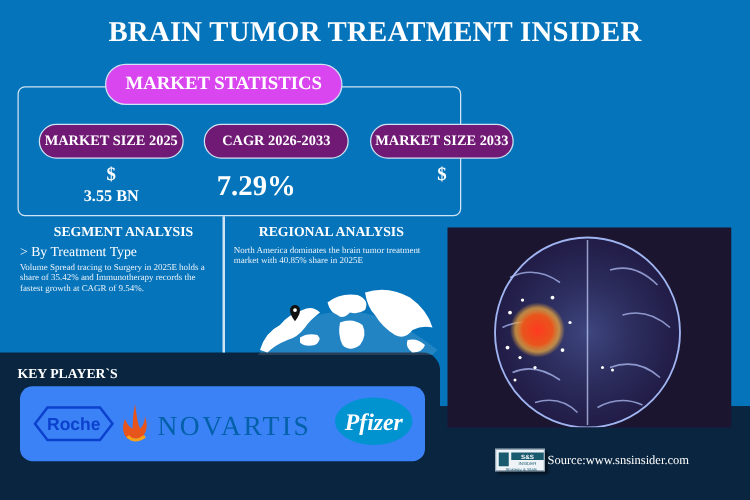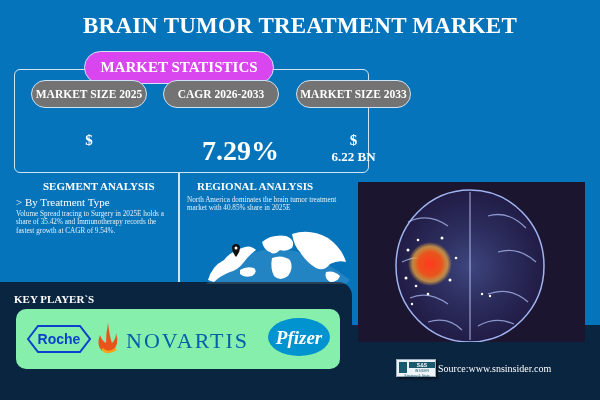--- a/index.html
+++ b/index.html
@@ -4,67 +4,67 @@
 <style>
   * { box-sizing: border-box; margin: 0; padding: 0; }
   html, body { width: 600px; height: 400px; overflow: hidden; }
   body { background: #0a2540; font-family: "Liberation Serif", serif; position: relative; }
   .blue-bg { position: absolute; left: 0; top: 0; width: 600px; height: 325px; background: #0574bb; }
   .dark-bottom { position: absolute; left: 0; top: 282px; width: 352px; height: 118px; background: #0a2540; border-top-right-radius: 14px; }
   .dark-bottom-right { position: absolute; left: 352px; top: 325px; width: 248px; height: 75px; background: #0a2540; }
   .title { position: absolute; left: 0; top: 13px; width: 600px; text-align: center; color: #fff; font-weight: bold; font-size: 23px; letter-spacing: 0.2px; }
   .stats-box { position: absolute; left: 14px; top: 69px; width: 355px; height: 104px; border: 1.5px solid #cfe3f3; border-radius: 6px; }
   .stats-pill { position: absolute; left: 84px; top: 51px; width: 190px; height: 33px; background: #d946ef; border: 1.5px solid #cfe3f3; border-radius: 17px; color: #fff; font-weight: bold; font-size: 15px; display: flex; align-items: center; justify-content: center; }
-  .kpi-pill { position: absolute; top: 80px; height: 28px; background: #737373; border: 1.5px solid #cfe3f3; border-radius: 15px; color: #fff; font-weight: bold; font-size: 11.5px; display: flex; align-items: center; justify-content: center; white-space: nowrap; }
+  .kpi-pill { position: absolute; top: 99px; height: 28px; background: #701a75; border: 1.5px solid #cfe3f3; border-radius: 15px; color: #fff; font-weight: bold; font-size: 11.5px; display: flex; align-items: center; justify-content: center; white-space: nowrap; }
   .kpi-val { position: absolute; color: #fff; font-weight: bold; text-align: center; line-height: 1; }
   .kpi-dollar { font-size: 15px; }
   .kpi-num { font-size: 13px; margin-top: 2px; }
   .divider { position: absolute; left: 178px; top: 173px; width: 1.5px; height: 109px; background: #cfe3f3; }
   .section-head { position: absolute; color: #fff; font-weight: bold; font-size: 11px; margin-left: 27px; }
   .sub-head { position: absolute; color: #fff; font-weight: normal; font-size: 11px; }
   .body-text { position: absolute; color: #e6f0f8; font-size: 7.2px; line-height: 1.15; }
   .globe { position: absolute; left: 200px; top: 222px; width: 160px; height: 62px; }
   .brain-panel { position: absolute; left: 358px; top: 182px; width: 227px; height: 160px; background: #1c1530; overflow: hidden; }
   .key-title { position: absolute; left: 14px; top: 293px; color: #fff; font-weight: bold; font-size: 11px; }
-  .logo-panel { position: absolute; left: 16px; top: 309px; width: 324px; height: 60px; background: #86efac; border-radius: 10px; }
+  .logo-panel { position: absolute; left: 16px; top: 309px; width: 324px; height: 60px; background: #3b82f6; border-radius: 10px; }
   .source { position: absolute; left: 438px; top: 363px; color: #fff; font-size: 10px; font-family: "Liberation Serif", serif; }
   .sns-logo { position: absolute; left: 396px; top: 359px; width: 40px; height: 18px; background: #eef3f7; border: 1px solid #9ab; box-shadow: 2px 2px 2px rgba(0,0,0,0.5); }
 </style>
 </head>
 <body>
 
 <div class="blue-bg"></div>
 <div class="dark-bottom"></div>
 <div class="dark-bottom-right"></div>
 
-<div class="title">BRAIN TUMOR TREATMENT MARKET</div>
+<div class="title">BRAIN TUMOR TREATMENT INSIDER</div>
 
 <div class="stats-box"></div>
 <div class="stats-pill">MARKET STATISTICS</div>
 
 <div class="kpi-pill" style="left:31px;width:116px;">MARKET SIZE 2025</div>
 <div class="kpi-pill" style="left:163px;width:116px;">CAGR 2026-2033</div>
 <div class="kpi-pill" style="left:296px;width:115px;">MARKET SIZE 2033</div>
 
 <div class="kpi-val" style="left:31px;top:133px;width:116px;">
   <div class="kpi-dollar">$</div>
+  <div class="kpi-num">3.55 BN</div>
 </div>
-<div class="kpi-val" style="left:163px;top:137px;width:116px;font-size:28px;text-align:right;">7.29%</div>
+<div class="kpi-val" style="left:147px;top:137px;width:116px;font-size:23px;">7.29%</div>
 <div class="kpi-val" style="left:296px;top:133px;width:115px;">
   <div class="kpi-dollar">$</div>
-  <div class="kpi-num">6.22 BN</div>
 </div>
 
 <div class="divider"></div>
 
 <div class="section-head" style="left:16px;top:180px;">SEGMENT ANALYSIS</div>
 <div class="sub-head" style="left:16px;top:196px;">&gt; By Treatment Type</div>
 <div class="body-text" style="left:16px;top:210px;width:150px;">Volume Spread tracing to Surgery in 2025E holds a share of 35.42% and Immunotherapy records the fastest growth at CAGR of 9.54%.</div>
 
-<div class="section-head" style="left:170px;top:180px;">REGIONAL ANALYSIS</div>
+<div class="section-head" style="left:180px;top:180px;">REGIONAL ANALYSIS</div>
 <div class="body-text" style="left:187px;top:196px;width:170px;">North America dominates the brain tumor treatment market with 40.85% share in 2025E</div>
 
 <svg class="globe" viewBox="0 0 160 62">
   <path d="M6 62 Q 70 -6 150 58 L 146 62 Z" fill="#ffffff" opacity="0.12"></path>
   <path d="M8 58 Q 12 44 24 38 Q 30 30 42 26 Q 50 22 56 28 Q 48 34 44 40 Q 38 48 30 50 Q 20 54 14 60 Z" fill="#fff"></path>
   <path d="M40 48 Q 46 44 54 46 Q 58 50 52 54 Q 44 56 40 52 Z" fill="#fff"></path>
   <path d="M62 20 Q 72 12 86 14 Q 96 18 92 26 Q 86 30 80 28 Q 74 34 70 30 Q 64 28 62 20 Z" fill="#fff"></path>
   <path d="M72 36 Q 82 32 90 38 Q 94 46 88 54 Q 80 60 74 54 Q 70 46 72 36 Z" fill="#fff"></path>
   <path d="M92 12 Q 110 6 128 16 Q 142 26 146 40 Q 138 38 130 42 Q 124 50 116 46 Q 106 40 100 30 Q 94 24 92 12 Z" fill="#fff"></path>
   <path d="M126 50 Q 134 48 140 54 Q 138 60 130 60 Q 124 56 126 50 Z" fill="#fff"></path>

